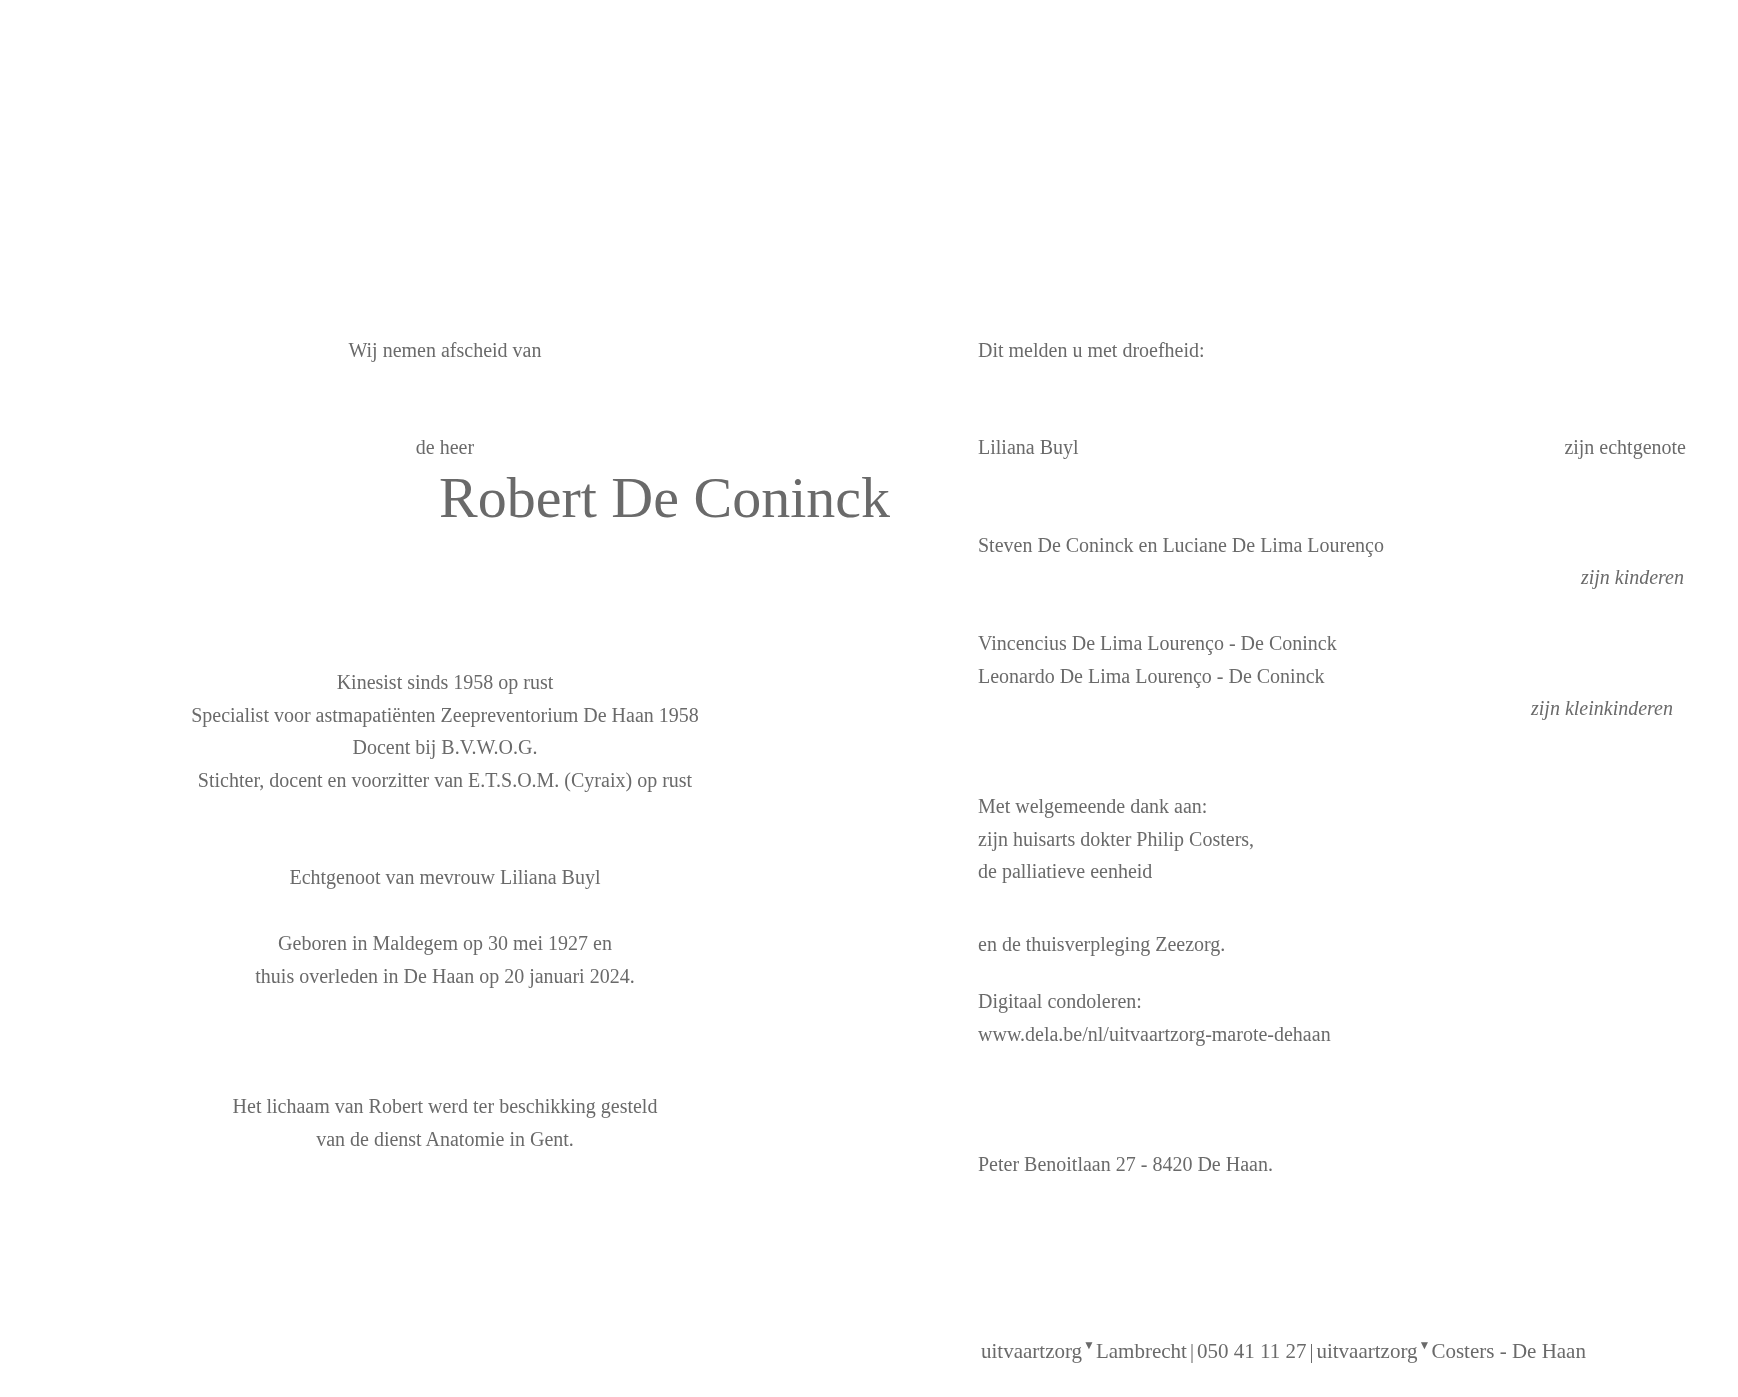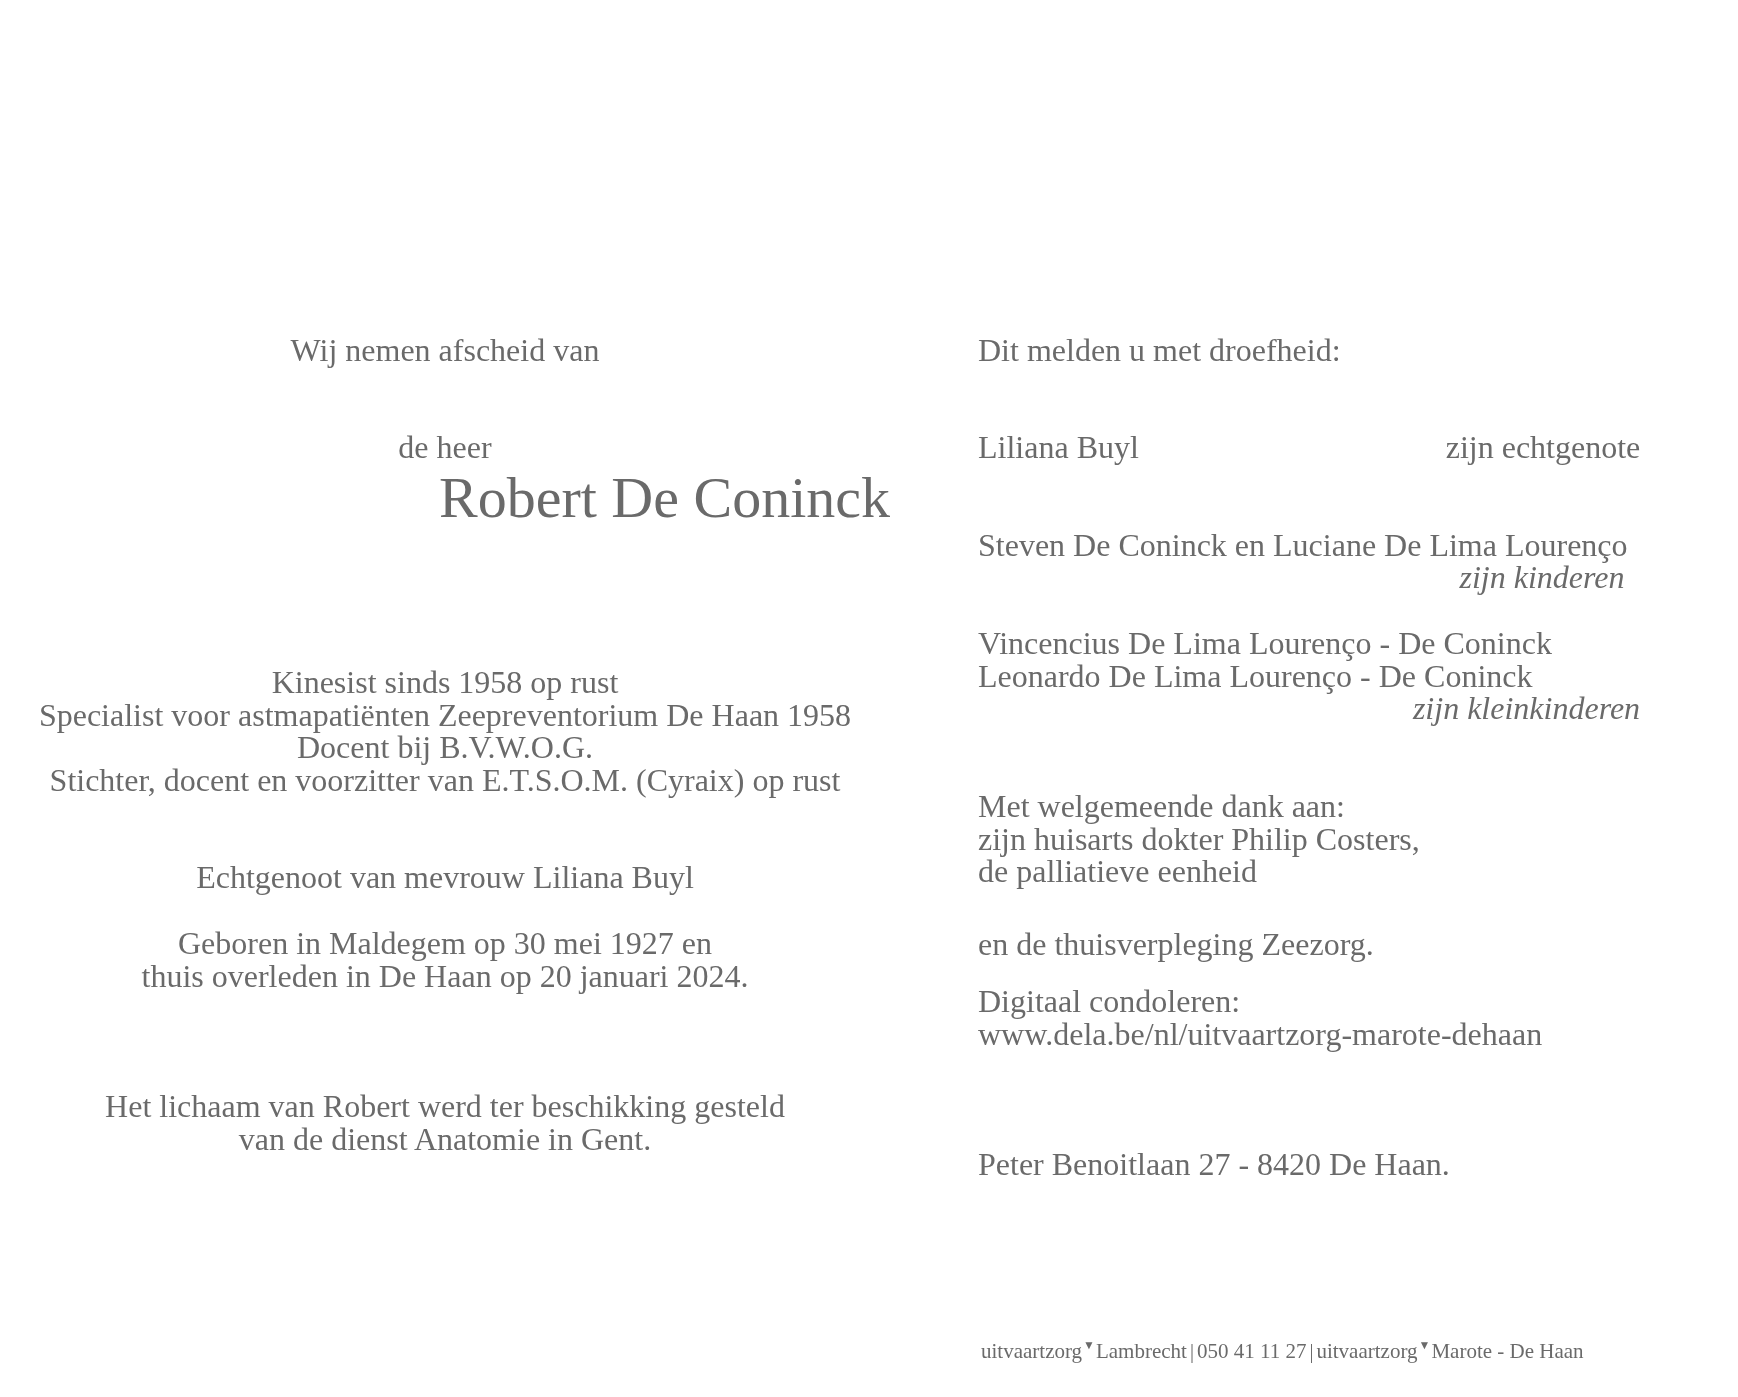--- a/index.html
+++ b/index.html
@@ -1,21 +1,21 @@
 <!DOCTYPE html>
 <html><head>
 <meta charset="utf-8">
 <style>
   html, body { margin: 0; padding: 0; background: #ffffff; }
   body { width: 1738px; height: 1397px; position: relative; overflow: hidden;
          font-family: "Liberation Serif", "DejaVu Serif", serif; color: #6a6a6a; }
-  .t { position: absolute; white-space: nowrap; font-size: 32px; line-height: 33px; }
+  .t { position: absolute; white-space: nowrap; font-size: 20px; line-height: 33px; }
   .left { left: 0; width: 890px; text-align: center; }
   .right { left: 978px; text-align: right; }
-  .role { font-style: italic; text-align: center; }
+  .role { font-style: italic; text-align: right; }
   .name { font-size: 58px; line-height: 64px; text-align: right; }
   .footer { font-size: 21px; line-height: 26px; }
   .tri { display: inline-block; font-size: 12px; vertical-align: 9px; margin: 0 1px 0 1px; }
   .sep { display: inline-block; margin: 0 3px; font-size: 20px; }
 </style>
 </head>
 <body>
 
 <div class="t left" style="top:334px">Wij nemen afscheid van</div>
 <div class="t left" style="top:431px">de heer</div>
@@ -50,14 +50,14 @@
 <div class="t right" style="top:823px">zijn huisarts dokter Philip Costers,</div>
 <div class="t right" style="top:855px">de palliatieve eenheid</div>
 <div class="t right" style="top:928px">en de thuisverpleging Zeezorg.</div>
 
 <div class="t right" style="top:985px">Digitaal condoleren:</div>
 <div class="t right" style="top:1018px">www.dela.be/nl/uitvaartzorg-marote-dehaan</div>
 
 <div class="t right" style="top:1148px">Peter Benoitlaan 27 - 8420 De Haan.</div>
 
 <div class="t footer" style="top:1332px; left:981px;">
-  <span>uitvaartzorg</span><span class="tri">▼</span><span>Lambrecht</span><span class="sep">|</span><span>050 41 11 27</span><span class="sep">|</span><span>uitvaartzorg</span><span class="tri">▼</span><span>Marote - De Haan</span>
+  <span>uitvaartzorg</span><span class="tri">▼</span><span>Lambrecht</span><span class="sep">|</span><span>050 41 11 27</span><span class="sep">|</span><span>uitvaartzorg</span><span class="tri">▼</span><span>Costers - De Haan</span>
 </div>
 
 </body></html>

